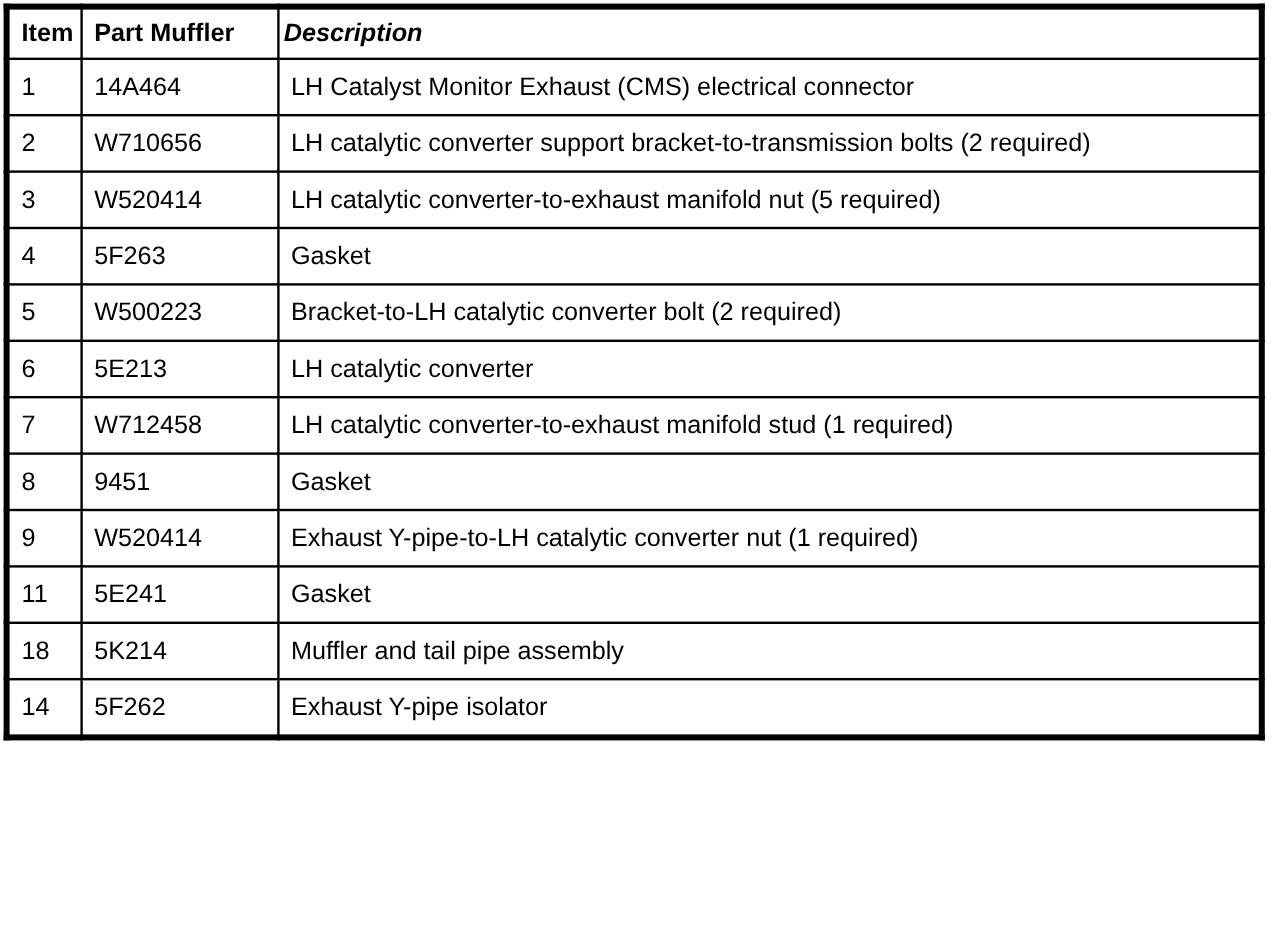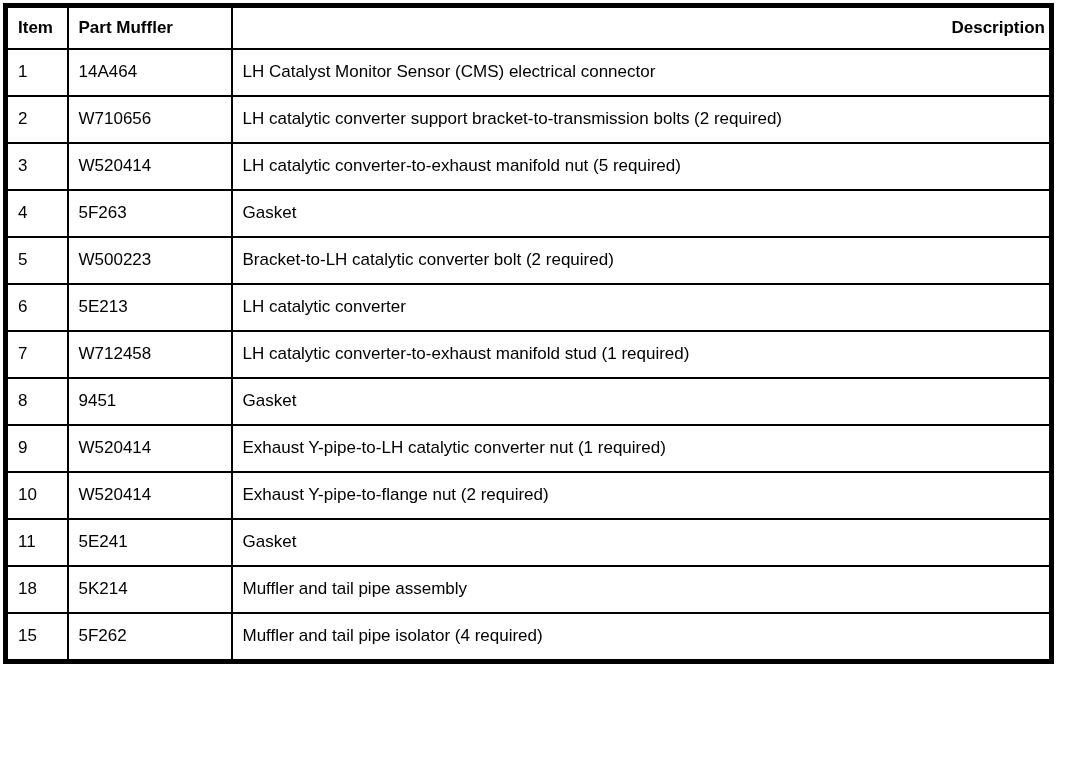--- a/index.html
+++ b/index.html
@@ -22,35 +22,36 @@
     border-collapse: collapse;
     table-layout: fixed;
     border: 5px solid #000000;
     background: #ffffff;
   }
   col.c-item { width: 62px; }
   col.c-part { width: 164px; }
   col.c-desc { width: auto; }
   th, td {
     border: 2px solid #000000;
-    font-size: 17px;
+    font-size: 21px;
     line-height: 1.1;
     vertical-align: middle;
     text-align: left;
-    padding: 0 4px 0 10px;
+    padding: 0 16px 0 10px;
     white-space: nowrap;
     overflow: hidden;
   }
   th {
     font-weight: bold;
     height: 40px;
   }
   th.center {
-    text-align: right;
+    text-align: left;
     padding-left: 4px;
+    font-style: italic;
   }
   td {
     font-weight: normal;
     height: 45px;
   }
 </style>
 </head>
 <body>
 
 <table class="parts">
@@ -63,21 +64,21 @@
     <tr>
       <th>Item</th>
       <th>Part Muffler</th>
       <th class="center">Description</th>
     </tr>
   </thead>
   <tbody id="table-body">
       <tr>
         <td>1</td>
         <td>14A464</td>
-        <td>LH Catalyst Monitor Sensor (CMS) electrical connector</td>
+        <td>LH Catalyst Monitor Exhaust (CMS) electrical connector</td>
       </tr>
       <tr>
         <td>2</td>
         <td>W710656</td>
         <td>LH catalytic converter support bracket-to-transmission bolts (2 required)</td>
       </tr>
       <tr>
         <td>3</td>
         <td>W520414</td>
         <td>LH catalytic converter-to-exhaust manifold nut (5 required)</td>
@@ -106,33 +107,28 @@
         <td>8</td>
         <td>9451</td>
         <td>Gasket</td>
       </tr>
       <tr>
         <td>9</td>
         <td>W520414</td>
         <td>Exhaust Y-pipe-to-LH catalytic converter nut (1 required)</td>
       </tr>
       <tr>
-        <td>10</td>
-        <td>W520414</td>
-        <td>Exhaust Y-pipe-to-flange nut (2 required)</td>
-      </tr>
-      <tr>
         <td>11</td>
         <td>5E241</td>
         <td>Gasket</td>
       </tr>
       <tr>
         <td>18</td>
         <td>5K214</td>
         <td>Muffler and tail pipe assembly</td>
       </tr>
       <tr>
-        <td>15</td>
+        <td>14</td>
         <td>5F262</td>
-        <td>Muffler and tail pipe isolator (4 required)</td>
+        <td>Exhaust Y-pipe isolator</td>
       </tr>
     </tbody>
 </table>
 
 </body></html>

